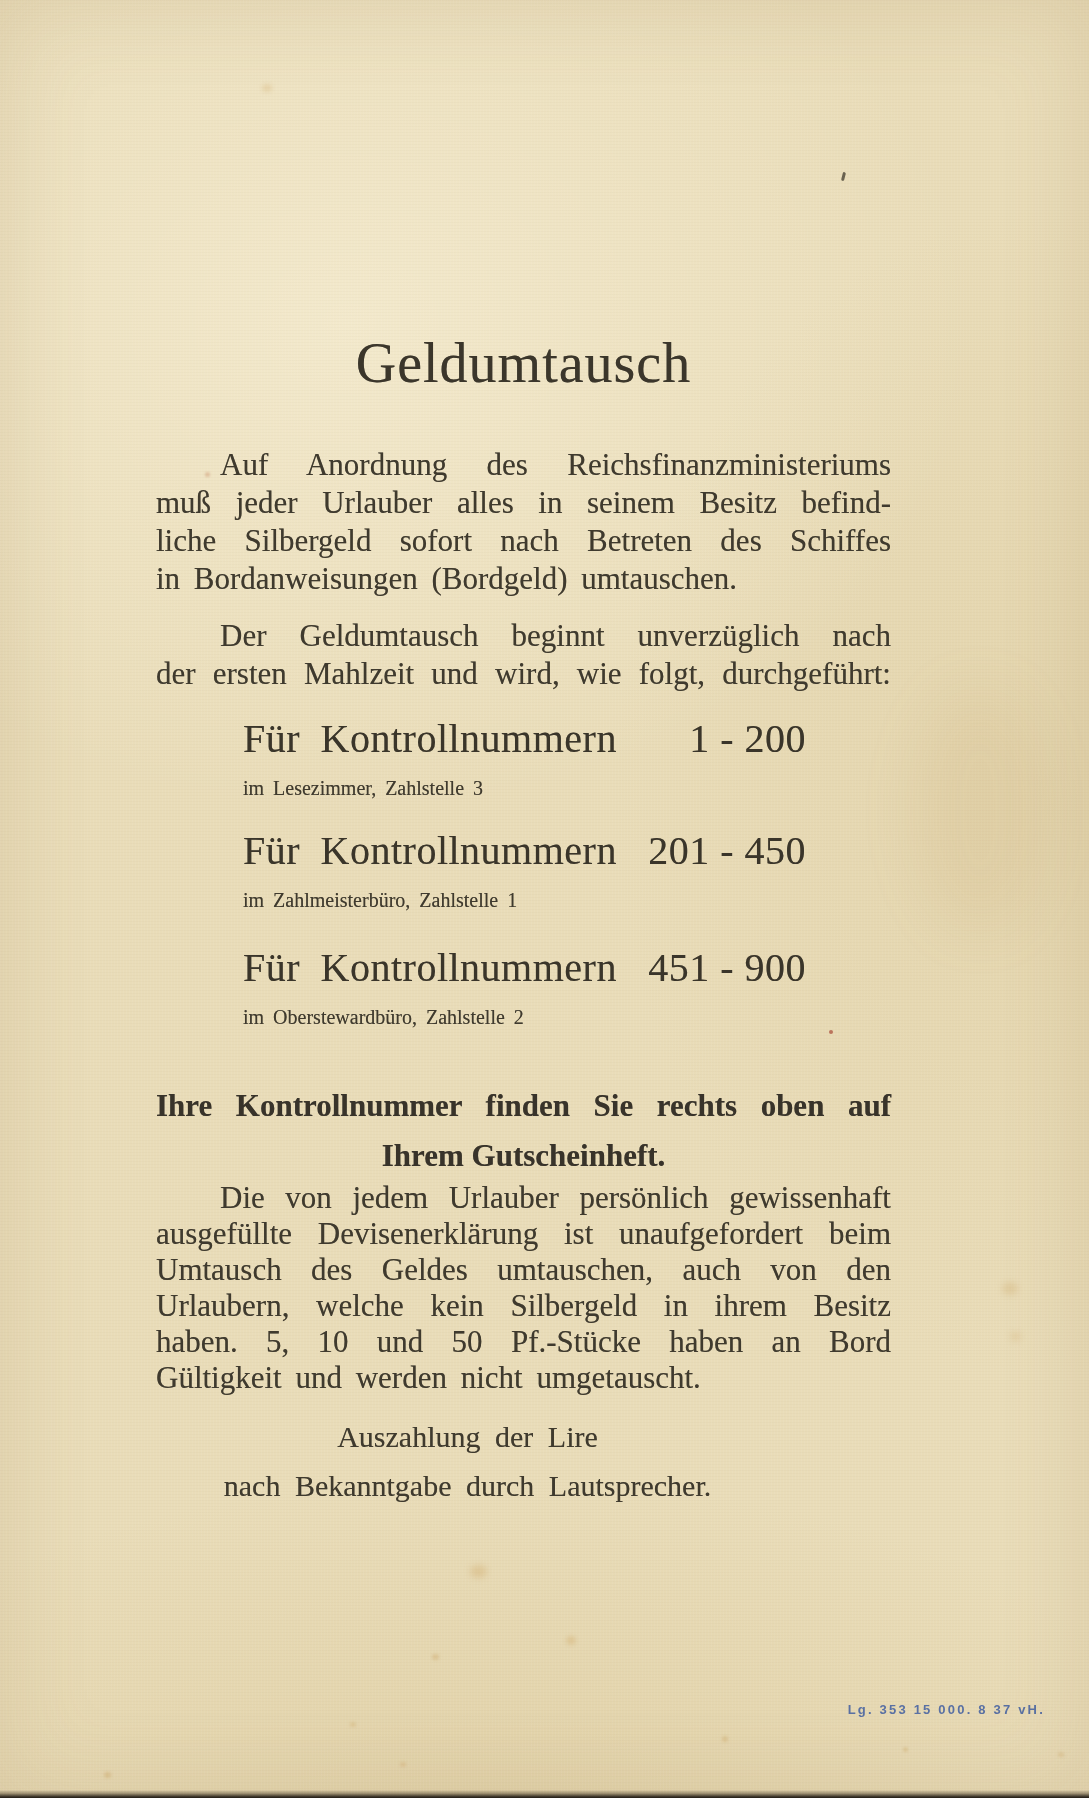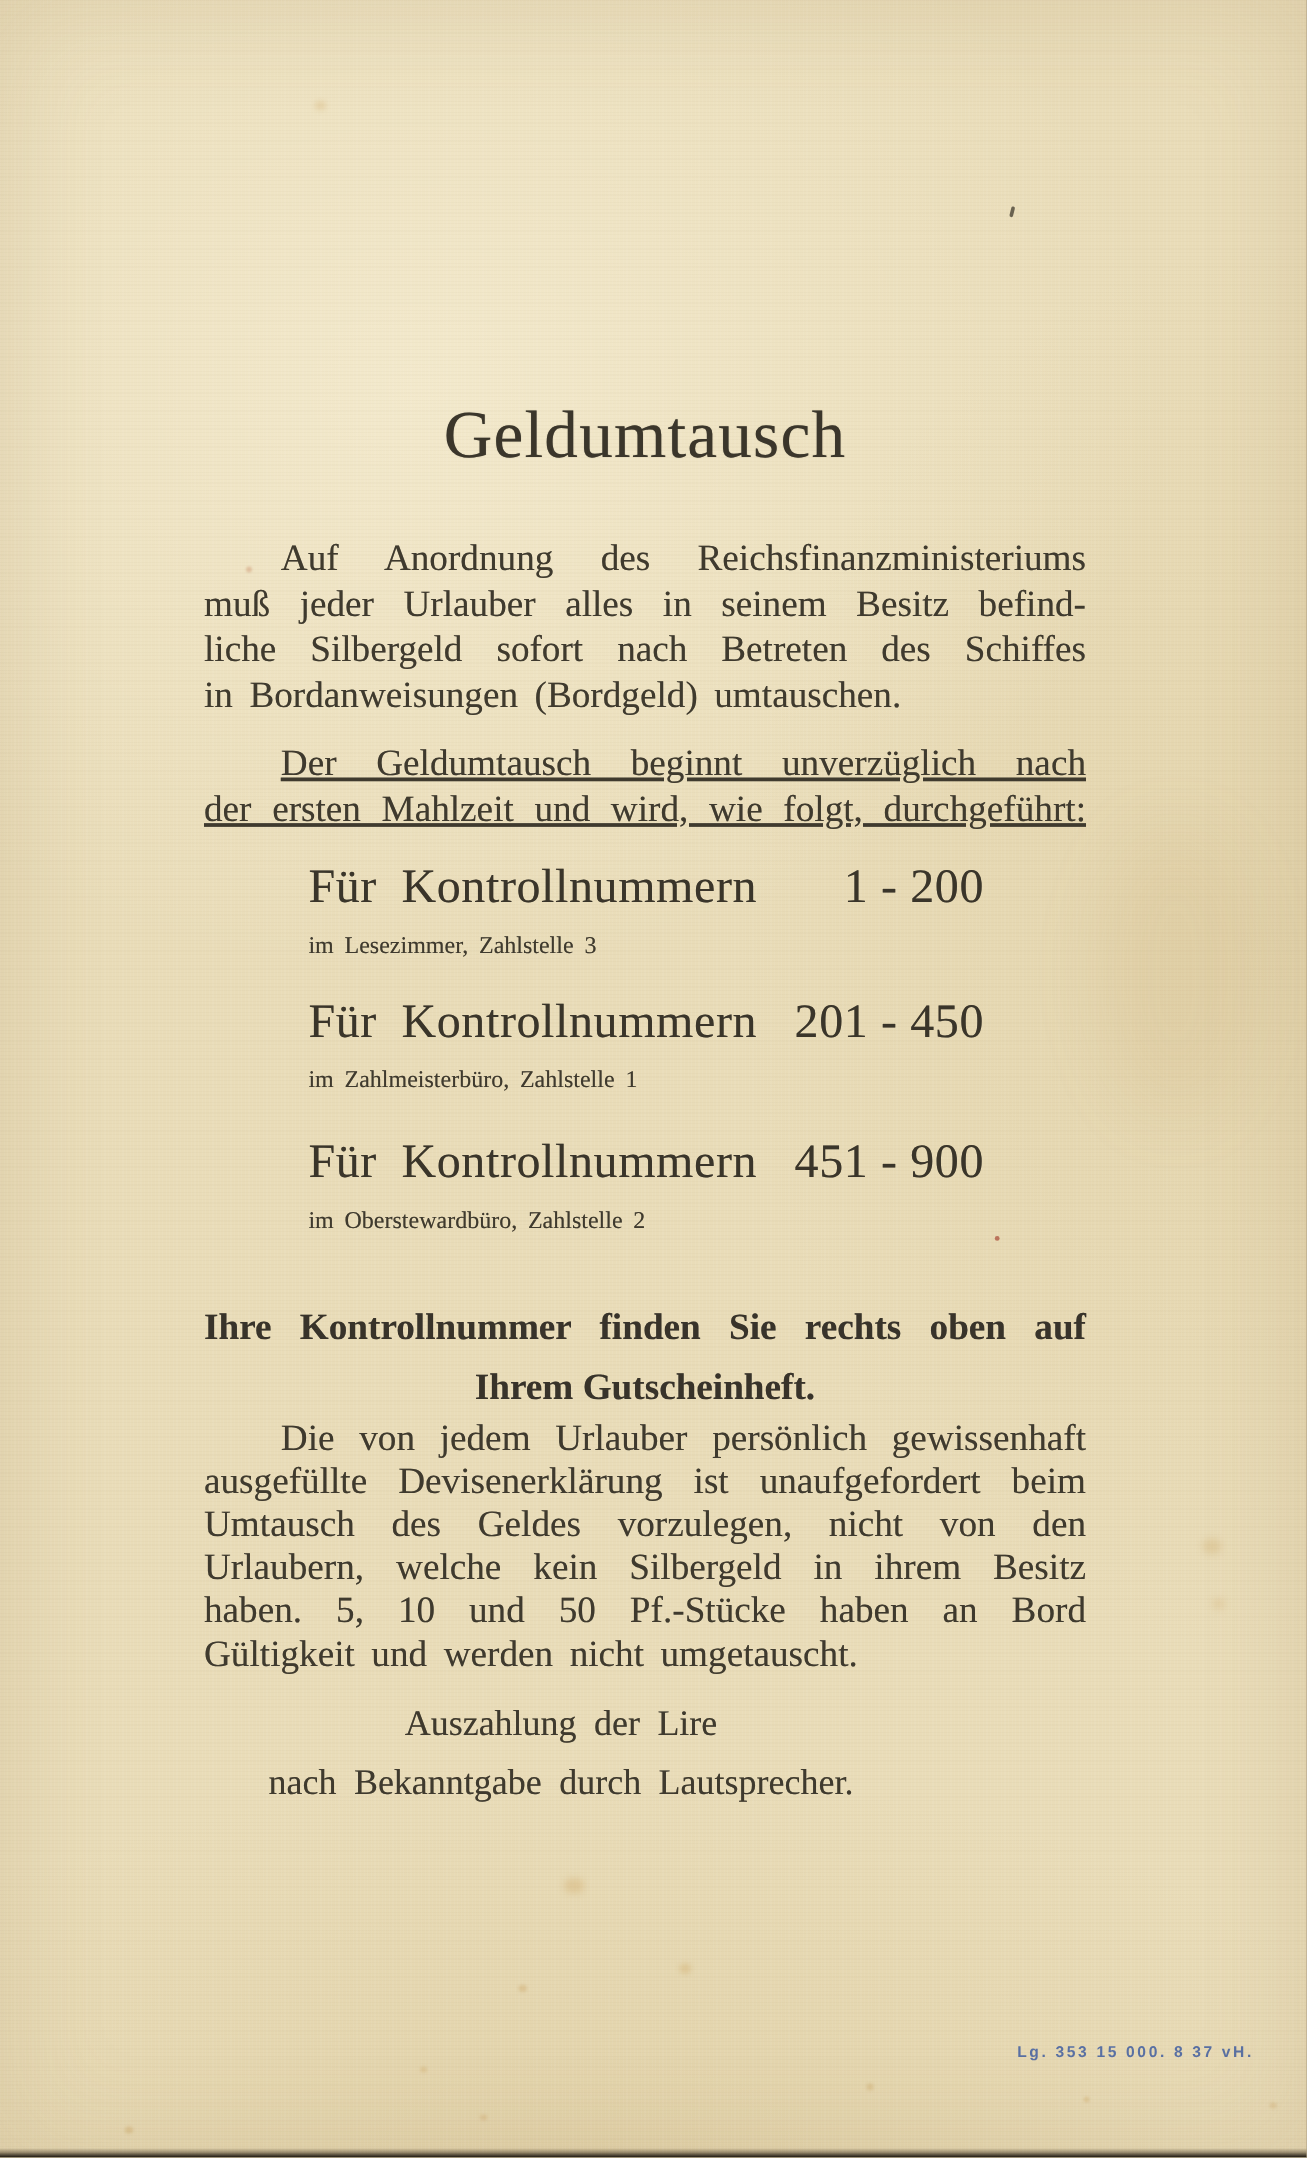--- a/index.html
+++ b/index.html
@@ -22,29 +22,29 @@
       repeating-linear-gradient(0deg, rgba(130,110,70,0.030) 0 1px, transparent 1px 3px),
       repeating-linear-gradient(90deg, rgba(255,255,255,0.055) 0 1px, transparent 1px 3px);
   }
   .vignette{position:absolute;inset:0;pointer-events:none;box-shadow:inset 0 0 90px rgba(140,110,60,0.15);}
   .bottom-edge{
     position:absolute;left:0;right:0;bottom:0;height:8px;pointer-events:none;
     background:linear-gradient(to bottom, rgba(90,75,50,0), rgba(70,58,40,0.45) 45%, #2b251c 90%);
   }
 
   
-  .col{position:absolute;left:170px;width:735px;}
+  .col{position:absolute;left:156px;width:735px;}
   .title{
     top:330px;font-size:56px;line-height:67px;text-align:center;
     font-weight:400;letter-spacing:1px;color:#3b362b;margin:0;
     text-shadow:0 0 0.6px rgba(62,58,46,0.55);
   }
   .para{font-size:31px;line-height:38px;text-shadow:0 0 0.5px rgba(62,58,46,0.5);}
   .para1{top:446px;}
-  .para2{top:617px;text-decoration:underline;}
+  .para2{top:617px;}
   .para3{top:1180px;line-height:36px;}
   .just{text-align:justify;text-align-last:justify;}
   .leftline{text-align:left;word-spacing:6px;}
   .indent{text-indent:64px;}
 
   .station{text-shadow:0 0 0.5px rgba(58,53,42,0.5);}
   .station1{top:715px;}
   .station2{top:827px;}
   .station3{top:944px;}
   .station-head{
@@ -162,21 +162,21 @@
   </div>
 
   <div class="col notice">
     <div class="just">Ihre Kontrollnummer finden Sie rechts oben auf</div>
     <div class="centerline">Ihrem Gutscheinheft.</div>
   </div>
 
   <div class="col para para3">
     <div class="just indent">Die von jedem Urlauber persönlich gewissenhaft</div>
     <div class="just">ausgefüllte Devisenerklärung ist unaufgefordert beim</div>
-    <div class="just">Umtausch des Geldes vorzulegen, nicht von den</div>
+    <div class="just">Umtausch des Geldes umtauschen, auch von den</div>
     <div class="just">Urlaubern, welche kein Silbergeld in ihrem Besitz</div>
     <div class="just">haben. 5, 10 und 50 Pf.-Stücke haben an Bord</div>
     <div class="leftline">Gültigkeit und werden nicht umgetauscht.</div>
   </div>
 
   <div class="closing">
     <div>Auszahlung der Lire</div>
     <div>nach Bekanntgabe durch Lautsprecher.</div>
   </div>
 

